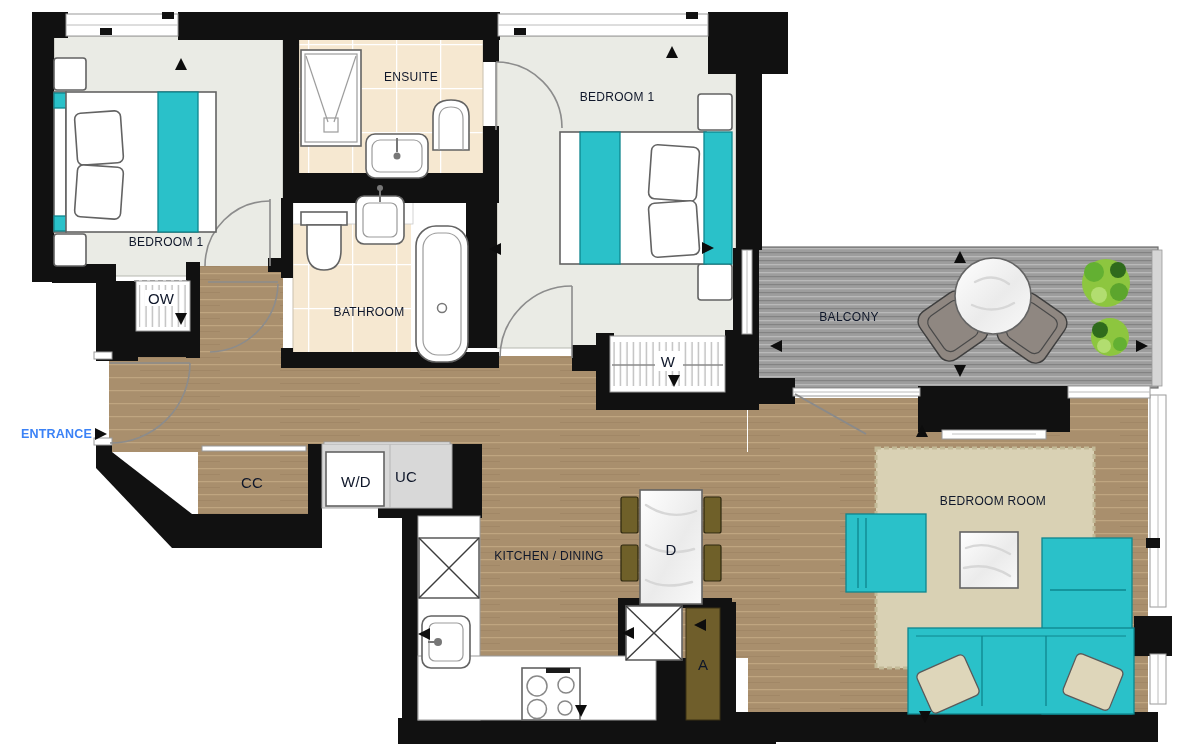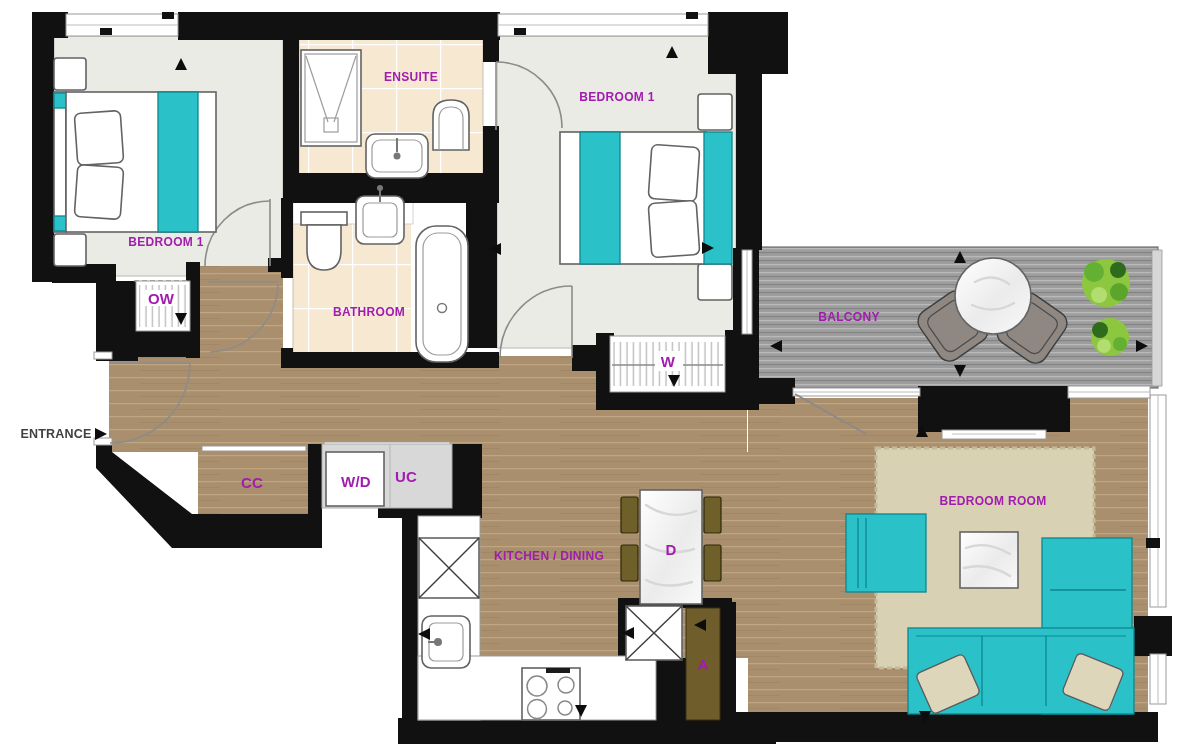--- a/index.html
+++ b/index.html
@@ -4,25 +4,25 @@
 <style>
   :root{
     --wall:#111111; --teal:#2ac1c9; --wood:#a98f6d; --wood-line:#c4aa85;
     --tile:#f6e8d1; --deck:#9d9d9d; --rug:#d9d1b4; --bedroom-floor:#eaebe5;
     --unit-gray:#d8d8d8; --door-brown:#6f5e2b; --chair-olive:#6f6029; --plant-green:#8dc63f;
   }
   html,body{margin:0;padding:0;background:#fff}
   .stage{position:relative;width:1183px;height:747px;background:#fff;overflow:hidden;
          font-family:"Liberation Sans",sans-serif}
   .stage svg{position:absolute;left:0;top:0}
-  .lbl{position:absolute;transform:translate(-50%,-50%);font-weight:bold;font-size:12px;
-       color:#a21caf;letter-spacing:.3px;white-space:nowrap;line-height:1}
+  .lbl{position:absolute;transform:translate(-50%,-50%);font-weight:normal;font-size:12px;
+       color:#0f172a;letter-spacing:.3px;white-space:nowrap;line-height:1}
   .lbl.sm{font-size:15px;letter-spacing:.2px}
   .entrance-lbl{position:absolute;transform:translateY(-50%);font-weight:bold;font-size:12.5px;
-       color:#404040;letter-spacing:.2px;white-space:nowrap;text-align:center;width:72px}
+       color:#3b82f6;letter-spacing:.2px;white-space:nowrap;text-align:right;width:72px}
   
   .wall{fill:var(--wall)}
   .floorB{fill:var(--bedroom-floor);stroke:#b7b8b0;stroke-width:1}
   .wht{fill:#fff;stroke:#636363;stroke-width:1.6}
   .whtThin{fill:#fff;stroke:#9a9a9a;stroke-width:1}
   .inner{fill:none;stroke:#9c9c9c;stroke-width:1.2}
   .teal{fill:var(--teal);stroke:#0e868e;stroke-width:1.3}
   .grayUnit{fill:var(--unit-gray);stroke:#ababab;stroke-width:1}
   .marble{fill:url(#marbleG);stroke:#646464;stroke-width:1.6}
   .swirl{fill:none;stroke:#d7d7d7;stroke-width:2.4;stroke-linecap:round}

